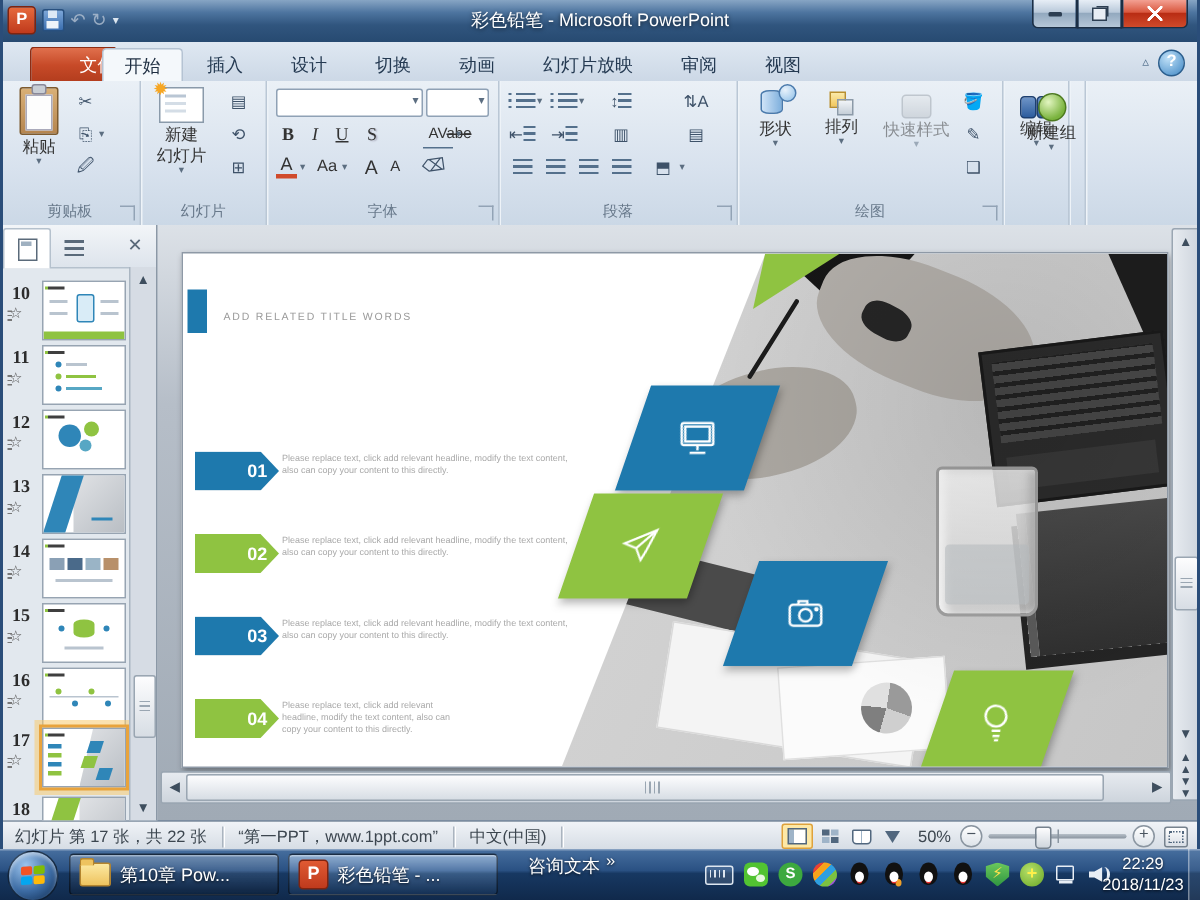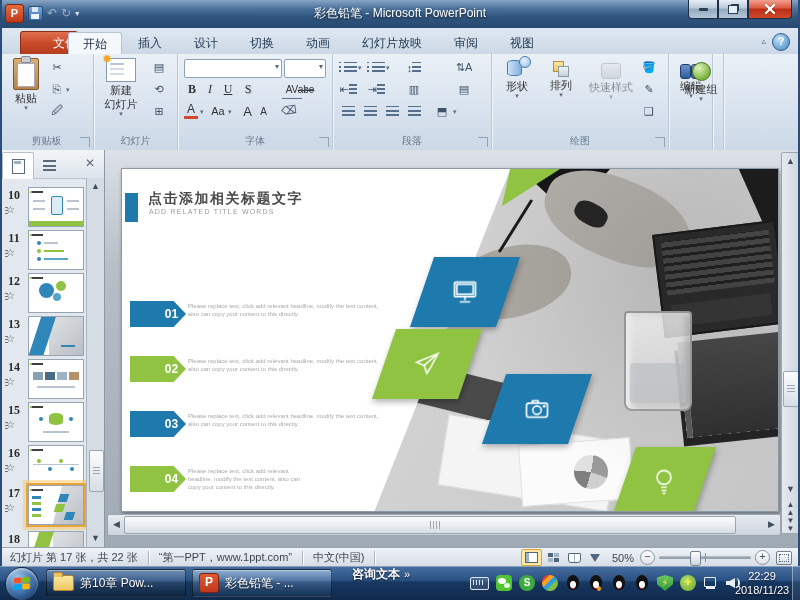--- a/index.html
+++ b/index.html
@@ -213,21 +213,21 @@
     border:1px solid rgba(0,0,0,.55);box-shadow:inset 0 2px 3px rgba(255,255,255,.55);display:flex;align-items:center;justify-content:center;}
   .tbtn{position:absolute;top:3px;width:140px;height:28px;border-radius:3px;border:1px solid rgba(0,0,0,.5);
     background:linear-gradient(rgba(255,255,255,.25),rgba(255,255,255,.07) 50%,rgba(0,0,0,.18));
     box-shadow:inset 0 1px 0 rgba(255,255,255,.35);display:flex;align-items:center;padding:0 6px;box-sizing:border-box;gap:6px;}
   .tbtn.active{background:linear-gradient(rgba(210,232,255,.55),rgba(150,190,235,.25) 50%,rgba(30,60,100,.3));}
   .tbtn .tlabel{color:#fff;font-size:12px;text-shadow:0 1px 2px rgba(0,0,0,.8);white-space:nowrap;overflow:hidden;}
   .i-folder{width:19px;height:14px;background:linear-gradient(#fce9a2,#eec35f);border:1px solid #b3842e;border-radius:2px;position:relative;flex:none;}
   .i-folder:before{content:"";position:absolute;left:-1px;top:-4px;width:8px;height:4px;background:#eec35f;border:1px solid #b3842e;border-bottom:none;border-radius:2px 2px 0 0;}
   .i-ppt{width:18px;height:18px;background:linear-gradient(#e05a33,#bf3a1d);border:1px solid #7e2410;border-radius:3px;
     color:#fff;font-weight:bold;font-size:12px;text-align:center;line-height:17px;flex:none;}
-  .deskband{position:absolute;top:0;height:22px;display:flex;align-items:flex-start;color:#fff;font-size:12px;text-shadow:0 1px 2px rgba(0,0,0,.8);font-weight:bold;}
+  .deskband{position:absolute;top:0;height:22px;display:flex;align-items:center;color:#fff;font-size:12px;text-shadow:0 1px 2px rgba(0,0,0,.8);}
   .chev{position:absolute;color:#fff;font-size:11px;text-shadow:0 1px 2px rgba(0,0,0,.8);}
   .tray{position:absolute;right:58px;top:0;height:34px;display:flex;align-items:center;gap:7px;}
   .ticon{width:16px;height:16px;position:relative;flex:none;}
   .t-kbd{width:17px;height:11px;border:1px solid #dde6f0;border-radius:2px;background:rgba(255,255,255,.12);}
   .t-kbd:after{content:"";position:absolute;left:2px;top:2px;width:11px;height:5px;
     background:repeating-linear-gradient(90deg,#dde6f0 0 1px,transparent 1px 3px);}
   .t-wechat{background:#52c332;border-radius:4px;}
   .t-wechat:before{content:"";position:absolute;left:2px;top:3px;width:8px;height:6px;background:#fff;border-radius:50%;}
   .t-wechat:after{content:"";position:absolute;right:2px;bottom:3px;width:6px;height:5px;background:#e8f8e0;border-radius:50%;}
   .t-sogou{background:#3da93f;border-radius:50%;color:#fff;font-weight:bold;font-size:10px;text-align:center;line-height:15px;}
@@ -567,21 +567,20 @@
           <div class="ph clipdark"></div>
           <div class="ph paper1"></div>
             <div class="ph paper2"></div>
           <div class="ph pie"></div>
           <div class="ph shade"></div>
         </div>
 
         <div class="greentri"></div>
 
         <div class="tbar"></div>
-        <div class="stitle">点击添加相关标题文字</div>
         <div class="ssub">ADD RELATED TITLE WORDS</div>
 
         <div class="row" style="top:132px;">
           <div class="banner bblue">01</div>
           <div class="rowtext">Please replace text, click add relevant headline, modify the text content, also can copy your content to this directly.</div>
         </div>
         <div class="row" style="top:187px;">
           <div class="banner bgreen">02</div>
           <div class="rowtext">Please replace text, click add relevant headline, modify the text content, also can copy your content to this directly.</div>
         </div>

